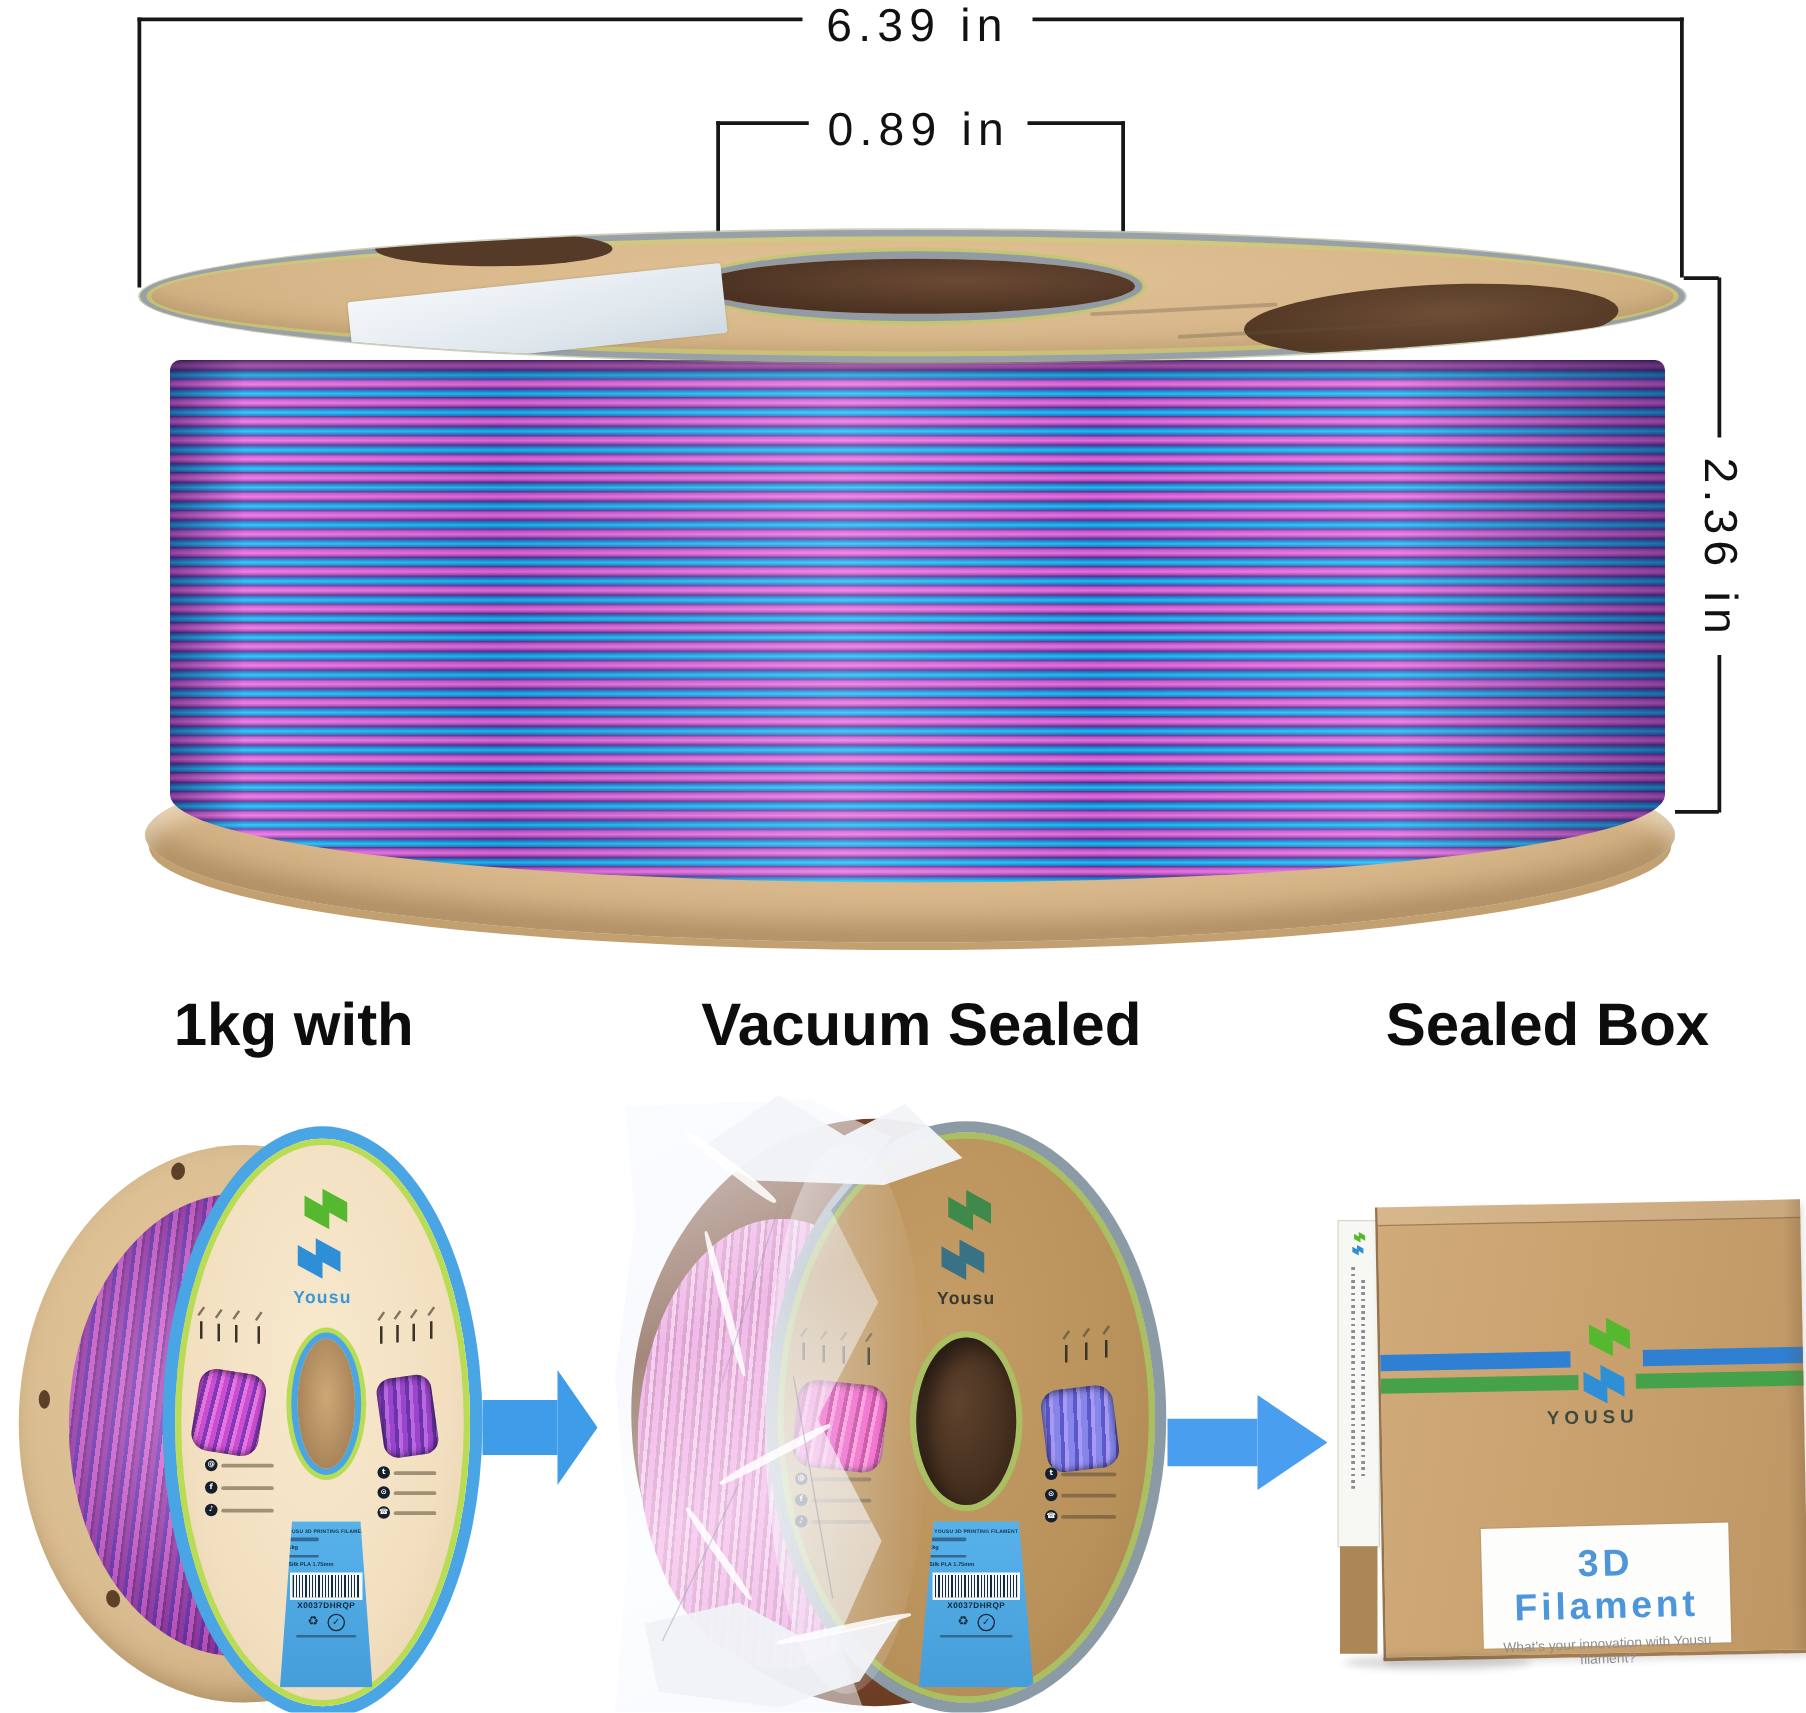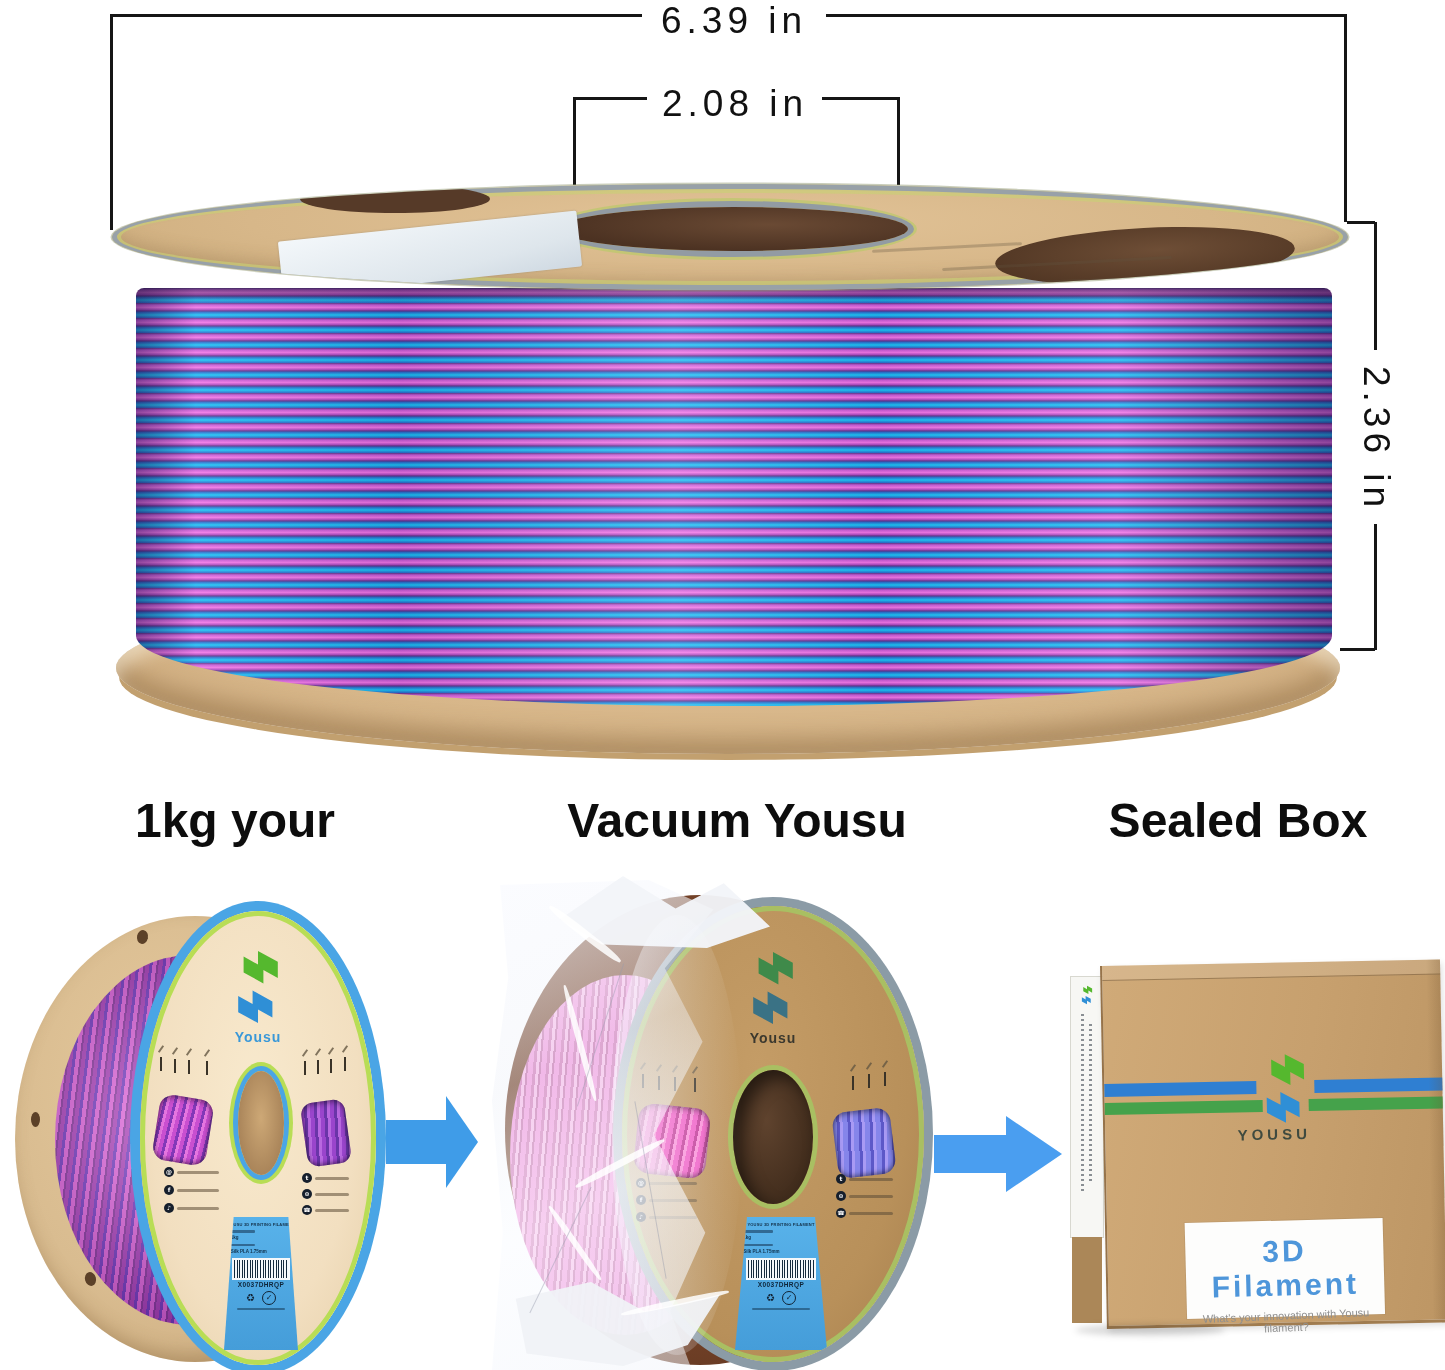--- a/index.html
+++ b/index.html
@@ -106,21 +106,21 @@
   <div class="dline" style="left:826px;top:14px;width:521px;height:3px"></div>
   <div class="dline" style="left:110px;top:14px;width:3px;height:216px"></div>
   <div class="dline" style="left:1344px;top:14px;width:3px;height:208px"></div>
   <div class="dimtxt" style="left:642px;top:0;width:184px">6.39 in</div>
 </div>
 <div>
   <div class="dline" style="left:573px;top:97px;width:74px;height:3px"></div>
   <div class="dline" style="left:822px;top:97px;width:78px;height:3px"></div>
   <div class="dline" style="left:573px;top:97px;width:3px;height:88px"></div>
   <div class="dline" style="left:897px;top:97px;width:3px;height:88px"></div>
-  <div class="dimtxt" style="left:647px;top:83px;width:176px">2.08 in</div>
+  <div class="dimtxt" style="left:647px;top:83px;width:176px">0.89 in</div>
 </div>
 <div>
   <div class="dline" style="left:1374px;top:222px;width:3px;height:128px"></div>
   <div class="dline" style="left:1374px;top:524px;width:3px;height:126px"></div>
   <div class="dline" style="left:1347px;top:221px;width:28px;height:3px"></div>
   <div class="dline" style="left:1340px;top:648px;width:35px;height:3px"></div>
   <div class="dimtxt" style="left:1290px;top:418px;width:172px;transform:rotate(90deg)">2.36 in</div>
 </div>
 
 <div>
@@ -135,22 +135,22 @@
                 box-shadow:0 0 0 6px #929ba3, 0 0 0 9px rgba(190,200,110,.8)"></div>
     <div class="dischole" style="left:883px;top:44px;width:300px;height:56px;transform:rotate(-3deg);
                 background:radial-gradient(ellipse at 55% 40%, #6e4e36, #523724 75%)"></div>
     <div class="disclabel" style="left:168px;top:42px;width:300px;height:56px;transform:rotate(-6deg)"></div>
     <div class="printmark" style="left:760px;top:62px;width:150px;height:3px;transform:rotate(-3deg)"></div>
     <div class="printmark" style="left:830px;top:78px;width:230px;height:3px;transform:rotate(-3deg)"></div>
     <div class="printmark" style="left:930px;top:94px;width:140px;height:2px;transform:rotate(-2deg)"></div>
   </div>
 </div>
 
-<div class="feature" style="left:85px;top:793px;width:300px">1kg your</div>
-<div class="feature" style="left:512px;top:793px;width:450px">Vacuum Yousu</div>
+<div class="feature" style="left:85px;top:793px;width:300px">1kg with</div>
+<div class="feature" style="left:512px;top:793px;width:450px">Vacuum Sealed</div>
 <div class="feature" style="left:1088px;top:793px;width:300px">Sealed Box</div>
 
 <div>
   <div class="backflange" style="left:15px;top:916px;width:360px;height:446px">
     <div class="bfhole" style="left:122px;top:14px;width:11px;height:14px;transform:rotate(12deg)"></div>
     <div class="bfhole" style="left:16px;top:196px;width:9px;height:15px"></div>
     <div class="bfhole" style="left:70px;top:356px;width:11px;height:14px;transform:rotate(-15deg)"></div>
     <div class="bfhole" style="left:214px;top:-2px;width:12px;height:11px"></div>
   </div>
   <div class="crescent" style="left:55px;top:955px;width:270px;height:370px;

